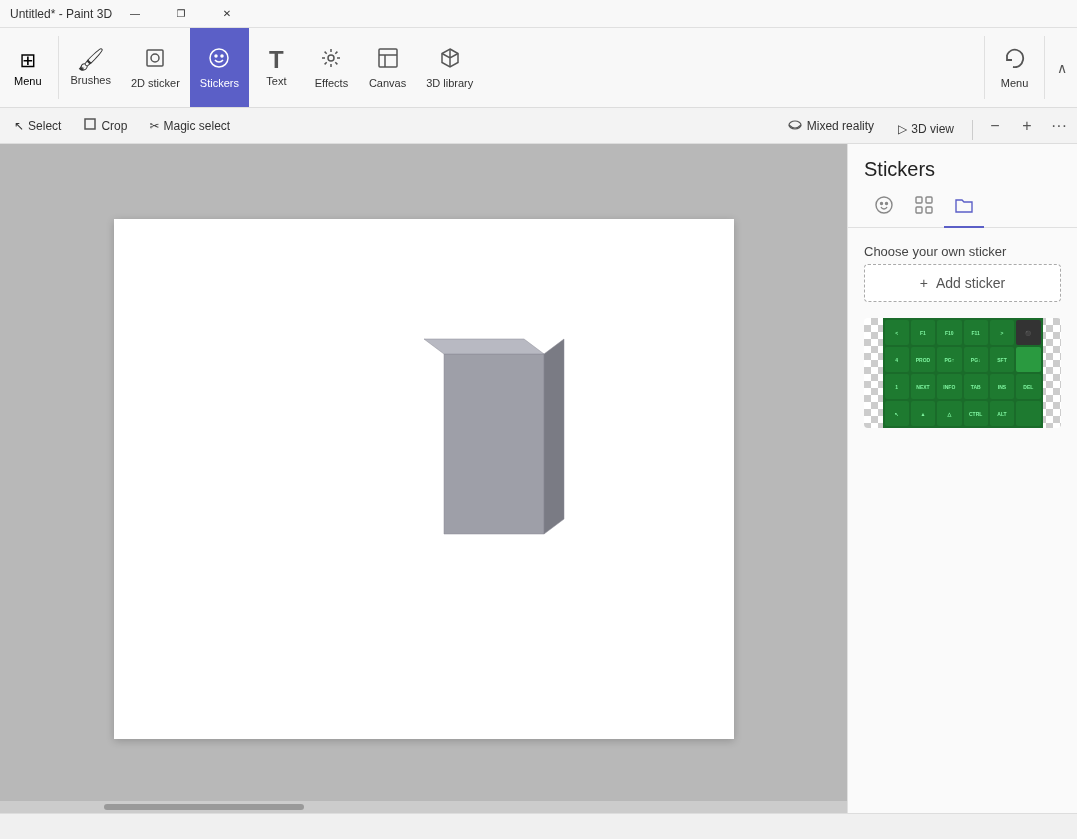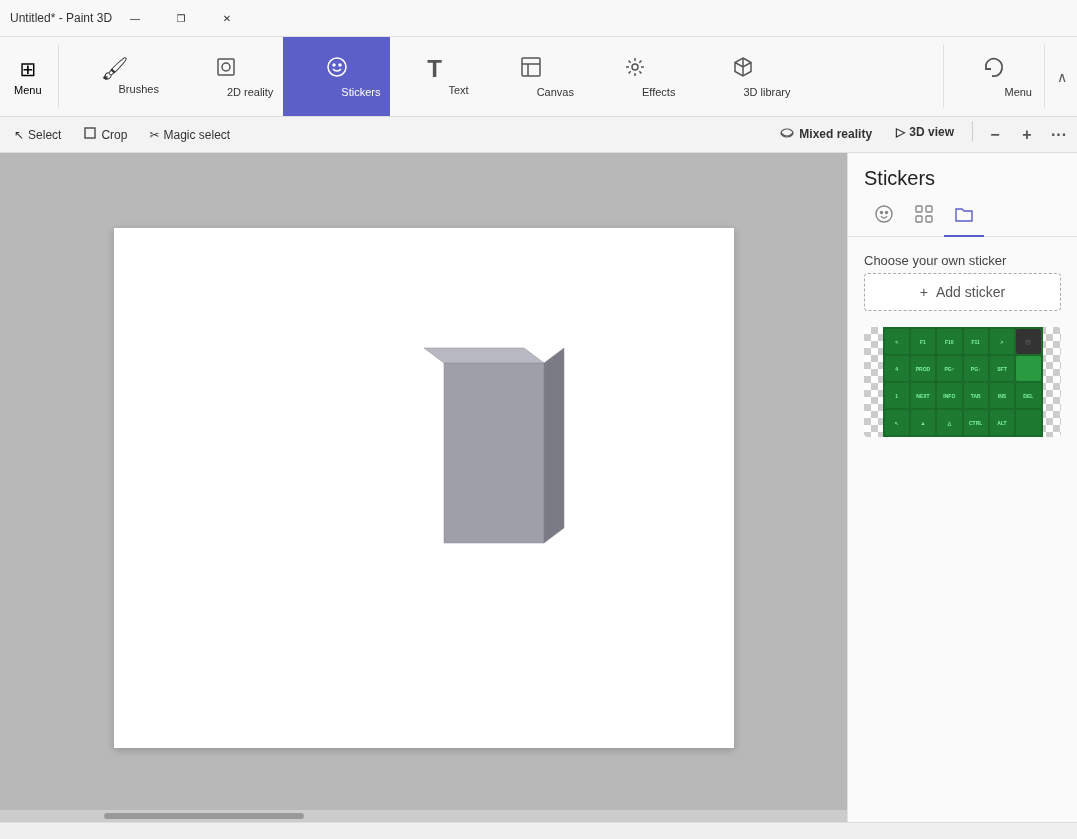--- a/index.html
+++ b/index.html
@@ -1,20 +1,20 @@
 <!DOCTYPE html>
 <html><head>
   <meta charset="utf-8">
   <style>
     * { margin: 0; padding: 0; box-sizing: border-box; }
     body { width: 1077px; height: 839px; font-family: 'Segoe UI', Arial, sans-serif; font-size: 12px; background: #f0f0f0; overflow: hidden; user-select: none; }
 
     
     #titlebar {
-      height: 37px;
+      height: 28px;
       background: #f8f8f8;
       display: flex;
       align-items: center;
       padding: 0 10px;
       font-size: 12px;
       color: #333;
       border-bottom: 1px solid #e0e0e0;
     }
     #titlebar-controls { display: flex; gap: 0; }
     .title-btn {
@@ -39,21 +39,21 @@
       justify-content: center;
       padding: 5px 10px;
       min-width: 55px;
       cursor: pointer;
       color: #333;
       font-size: 11px;
       gap: 3px;
     }
     .ribbon-item.active { background: #5b5fc7; color: white; }
     .ribbon-item .icon { font-size: 22px; line-height: 1; }
-    .ribbon-item .label { font-size: 11px; text-align: center; margin-left: 48px; }
+    .ribbon-item .label { font-size: 11px; text-align: center; }
     .ribbon-separator { width: 1px; background: #e0e0e0; margin: 8px 2px; }
     .ribbon-right { margin-left: auto; display: flex; align-items: stretch; }
     #menu-btn {
       display: flex; flex-direction: column; align-items: center; justify-content: center;
       padding: 5px 14px; cursor: pointer; font-size: 11px; gap: 3px; min-width: 55px;
     }
     #menu-btn .icon { font-size: 20px; }
     .collapse-btn {
       display: flex; align-items: center; justify-content: center;
       width: 30px; cursor: pointer; font-size: 14px; color: #555;
@@ -68,21 +68,21 @@
       align-items: center;
       padding: 0 4px;
       gap: 2px;
     }
     .tool-btn {
       display: flex; align-items: center; gap: 4px;
       padding: 4px 10px; cursor: pointer; border-radius: 3px;
       font-size: 12px; color: #333; white-space: nowrap;
     }
     .tool-separator { width: 1px; height: 20px; background: #ccc; margin: 0 4px; }
-    .tool-right { margin-left: auto; display: flex; align-items: flex-start; gap: 4px; font-weight: bold; }
+    .tool-right { margin-left: auto; display: flex; align-items: flex-end; gap: 4px; }
     .tool-icon-btn {
       width: 28px; height: 28px; display: flex; align-items: center; justify-content: center;
       cursor: pointer; border-radius: 3px; font-size: 16px; color: #555;
     }
 
     
     #main {
       display: flex;
       height: calc(839px - 30px - 80px - 36px - 24px);
     }
@@ -216,55 +216,55 @@
     <div class="icon">🖌</div>
     <div class="label">Brushes</div>
   </div>
   <div class="ribbon-item">
     <div class="icon">
       <svg width="24" height="24" viewBox="0 0 24 24" fill="none" stroke="#555" stroke-width="1.5">
         <rect x="4" y="4" width="16" height="16" rx="1"></rect>
         <circle cx="12" cy="12" r="4"></circle>
       </svg>
     </div>
-    <div class="label">2D reality</div>
+    <div class="label">2D sticker</div>
   </div>
   <div class="ribbon-item active">
     <div class="icon">
       <svg width="24" height="24" viewBox="0 0 24 24" fill="none" stroke="white" stroke-width="1.5">
         <circle cx="12" cy="12" r="9"></circle>
         <path d="M8 14s1.5 2 4 2 4-2 4-2"></path>
         <circle cx="9" cy="10" r="1" fill="white"></circle>
         <circle cx="15" cy="10" r="1" fill="white"></circle>
       </svg>
     </div>
     <div class="label">Stickers</div>
   </div>
   <div class="ribbon-item">
     <div class="icon" style="font-size:24px;font-weight:bold;color:#555;">T</div>
     <div class="label">Text</div>
   </div>
   <div class="ribbon-item">
     <div class="icon">
       <svg width="24" height="24" viewBox="0 0 24 24" fill="none" stroke="#555" stroke-width="1.5">
+        <circle cx="12" cy="12" r="3"></circle>
+        <path d="M12 3v3M12 18v3M3 12h3M18 12h3M5.6 5.6l2.1 2.1M16.3 16.3l2.1 2.1M5.6 18.4l2.1-2.1M16.3 7.7l2.1-2.1"></path>
+      </svg>
+    </div>
+    <div class="label">Effects</div>
+  </div>
+  <div class="ribbon-item">
+    <div class="icon">
+      <svg width="24" height="24" viewBox="0 0 24 24" fill="none" stroke="#555" stroke-width="1.5">
         <rect x="3" y="3" width="18" height="18" rx="1"></rect>
         <line x1="3" y1="9" x2="21" y2="9"></line>
         <line x1="9" y1="9" x2="9" y2="21"></line>
       </svg>
     </div>
     <div class="label">Canvas</div>
-  </div>
-  <div class="ribbon-item">
-    <div class="icon">
-      <svg width="24" height="24" viewBox="0 0 24 24" fill="none" stroke="#555" stroke-width="1.5">
-        <circle cx="12" cy="12" r="3"></circle>
-        <path d="M12 3v3M12 18v3M3 12h3M18 12h3M5.6 5.6l2.1 2.1M16.3 16.3l2.1 2.1M5.6 18.4l2.1-2.1M16.3 7.7l2.1-2.1"></path>
-      </svg>
-    </div>
-    <div class="label">Effects</div>
   </div>
   <div class="ribbon-item">
     <div class="icon">
       <svg width="24" height="24" viewBox="0 0 24 24" fill="none" stroke="#555" stroke-width="1.5">
         <path d="M12 3l8 4.5v9L12 21l-8-4.5v-9z"></path>
         <path d="M12 3v18M4 7.5l8 4.5 8-4.5"></path>
       </svg>
     </div>
     <div class="label">3D library</div>
   </div>

